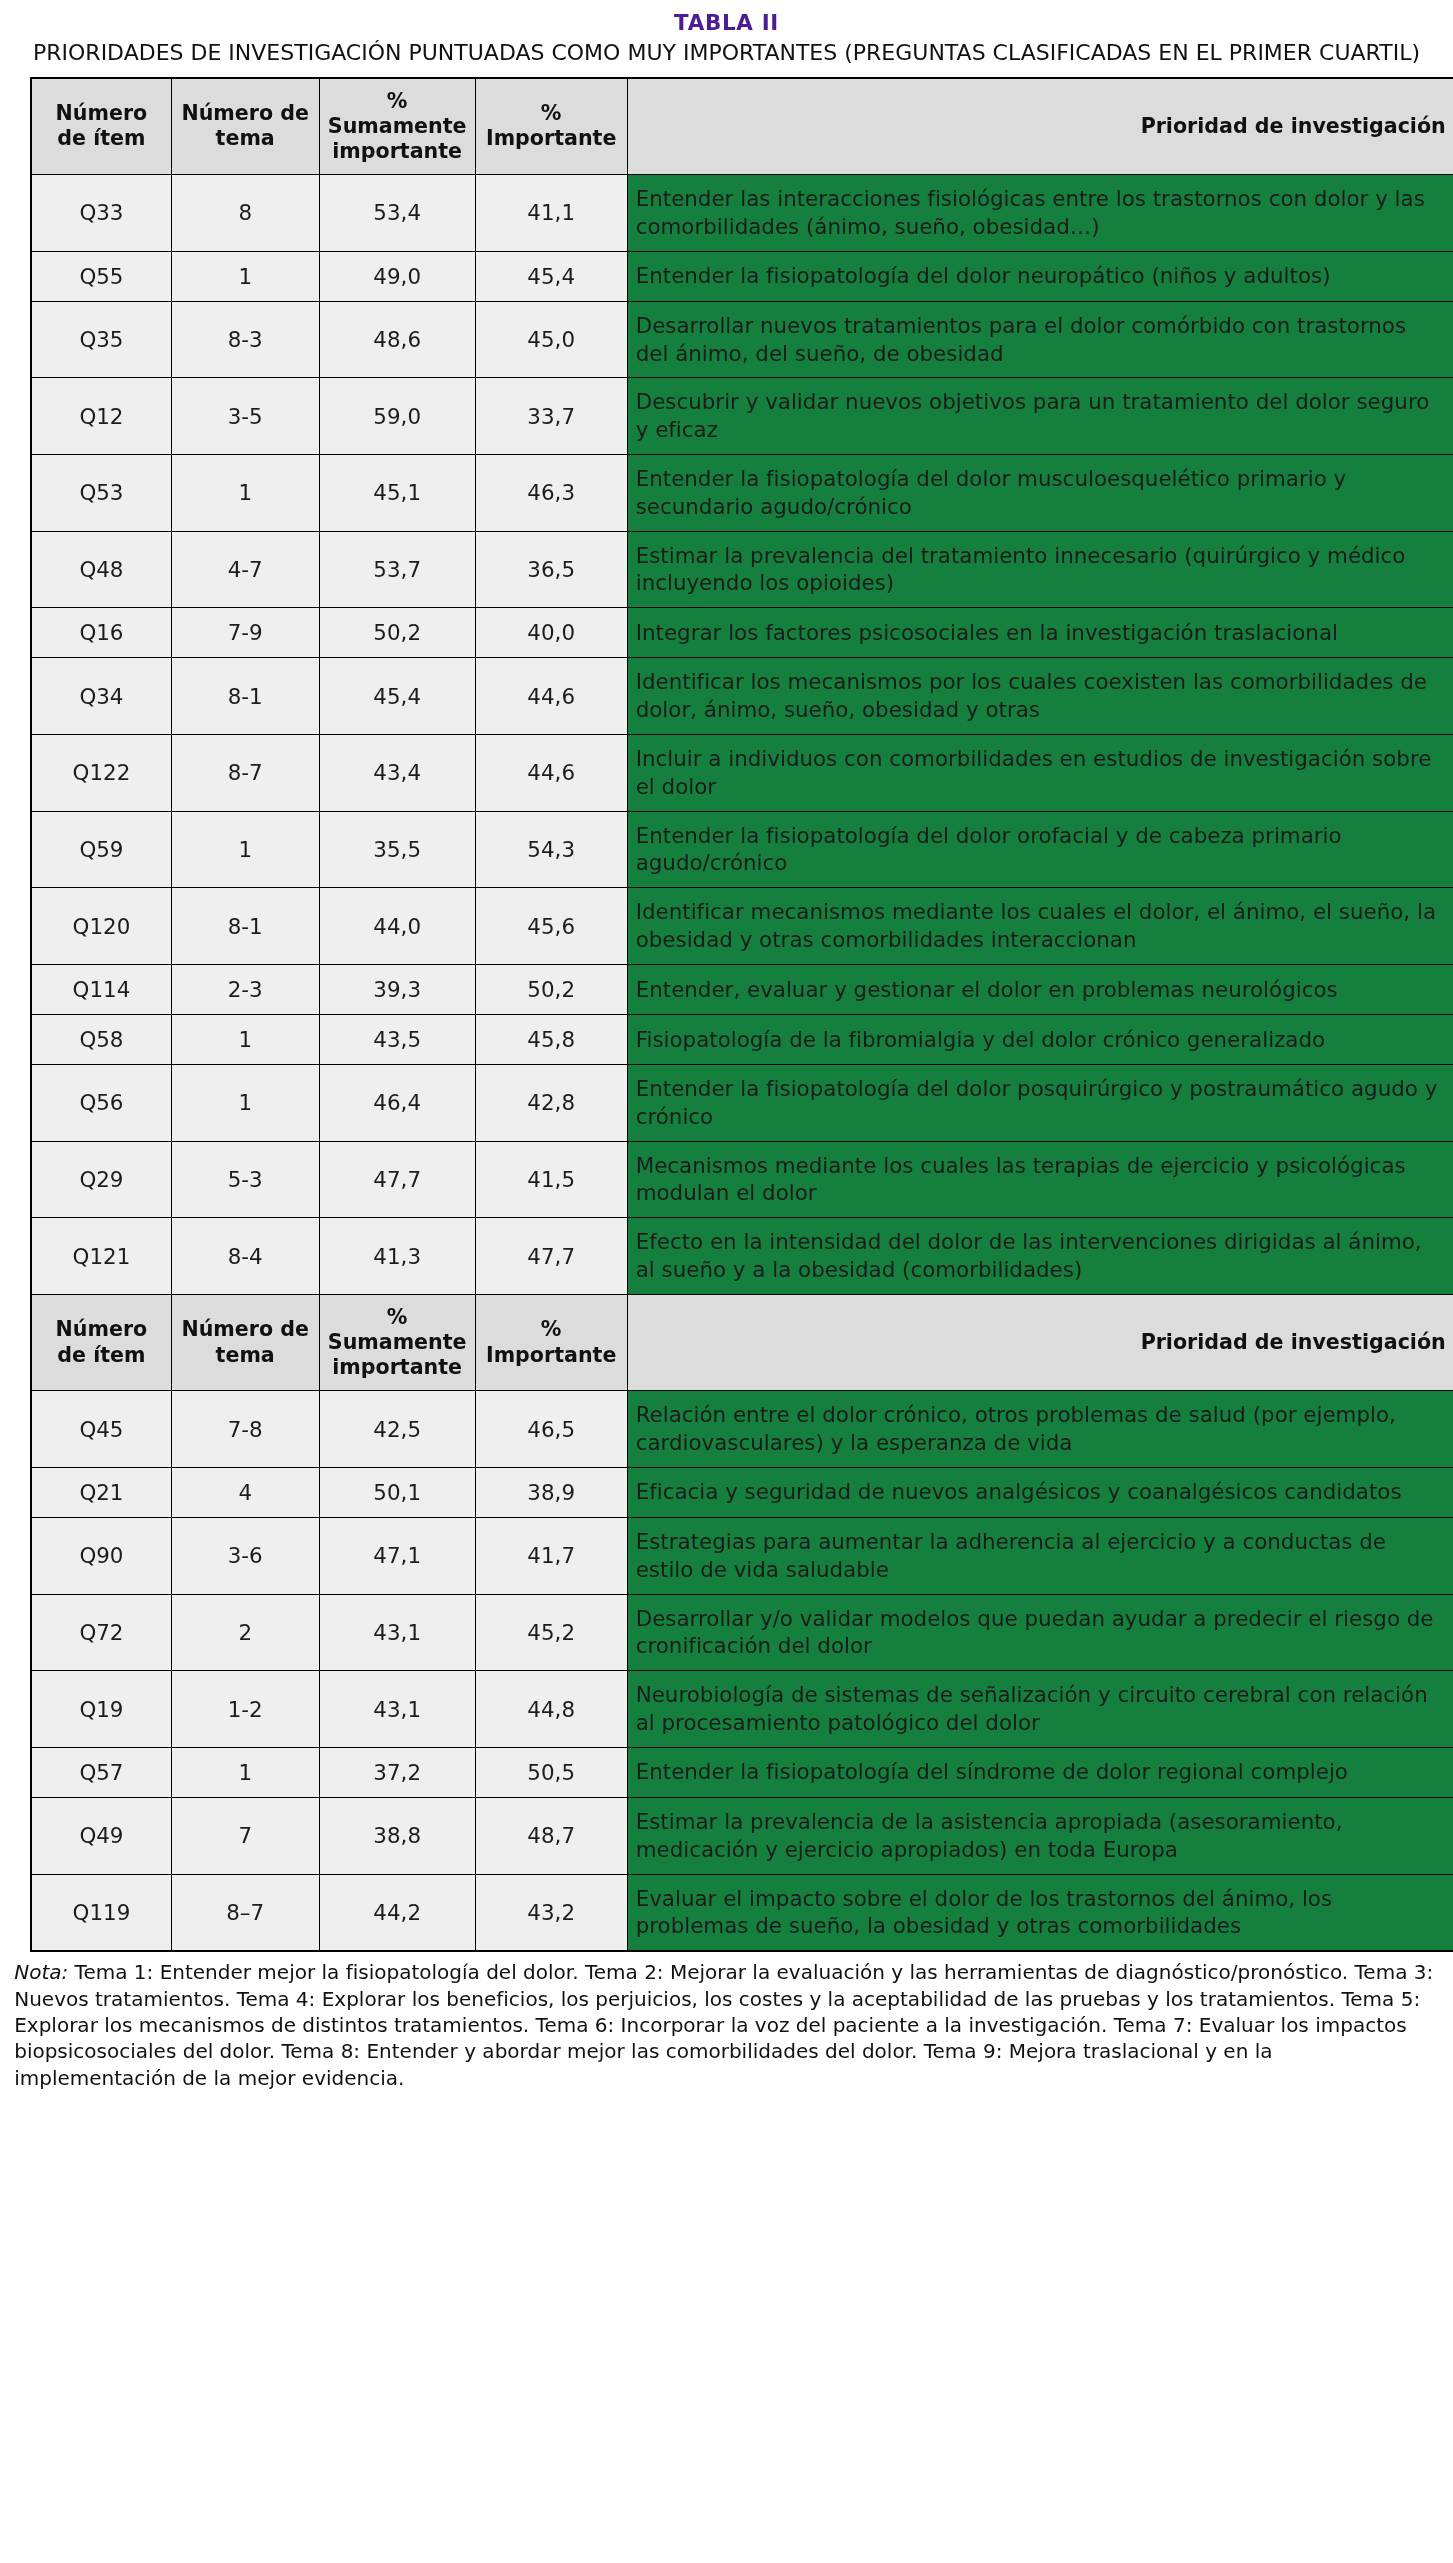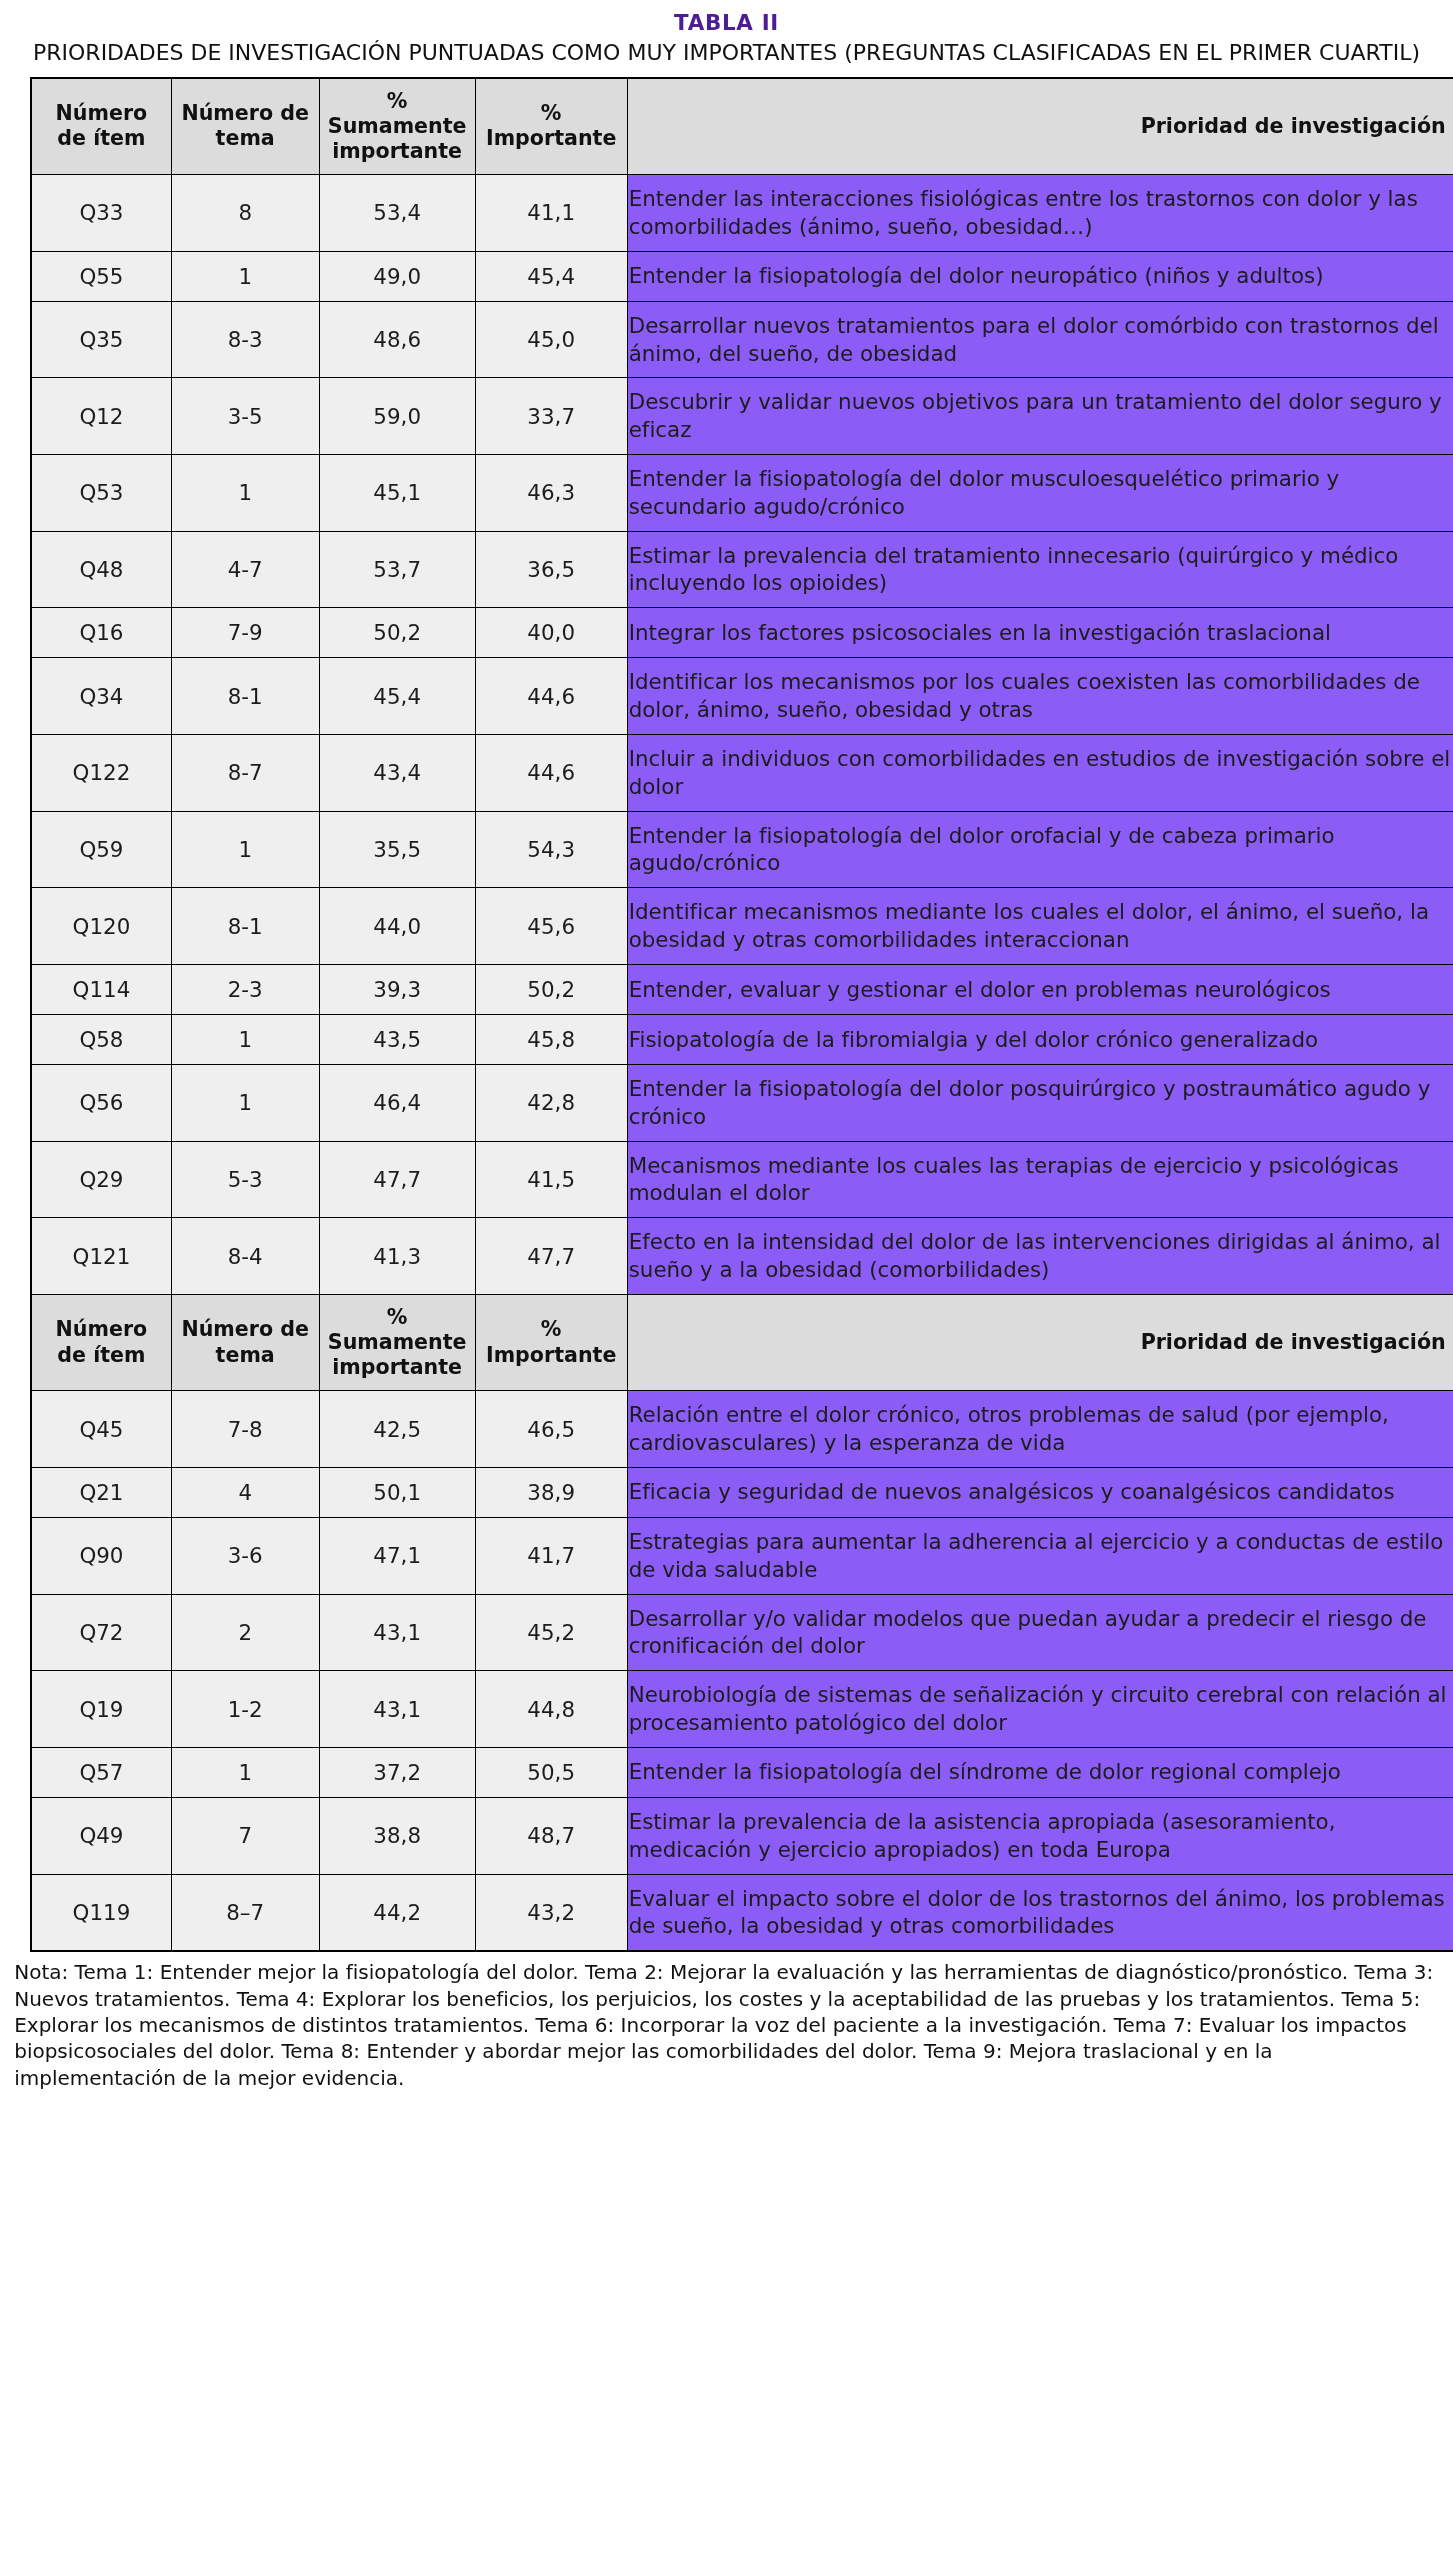--- a/index.html
+++ b/index.html
@@ -56,34 +56,34 @@
     padding-left: 7px;
   }
   table.priorities td {
     background: #efefef;
     font-size: 21.4px;
     text-align: center;
     padding: 12px 7.1px;
     color: #1c1c1c;
   }
   table.priorities td.desc-col {
-    background: #8b5cf6;
+    background: #15803d;
     text-align: left;
     line-height: 1.3;
-    padding: 10px 1px;
+    padding: 10px 8px;
   }
 
   .note {
     margin-top: 7.1px;
     font-size: 20px;
     line-height: 1.32;
     color: #111111;
     text-align: left;
   }
-  .note .note-label { }
+  .note .note-label { font-style: italic; }
 </style>
 </head>
 <body>
 
 <div class="page">
 
   <div class="title">TABLA II</div>
   <div class="subtitle">PRIORIDADES DE INVESTIGACIÓN PUNTUADAS COMO MUY IMPORTANTES (PREGUNTAS CLASIFICADAS EN EL PRIMER CUARTIL)</div>
 
   <table class="priorities">

